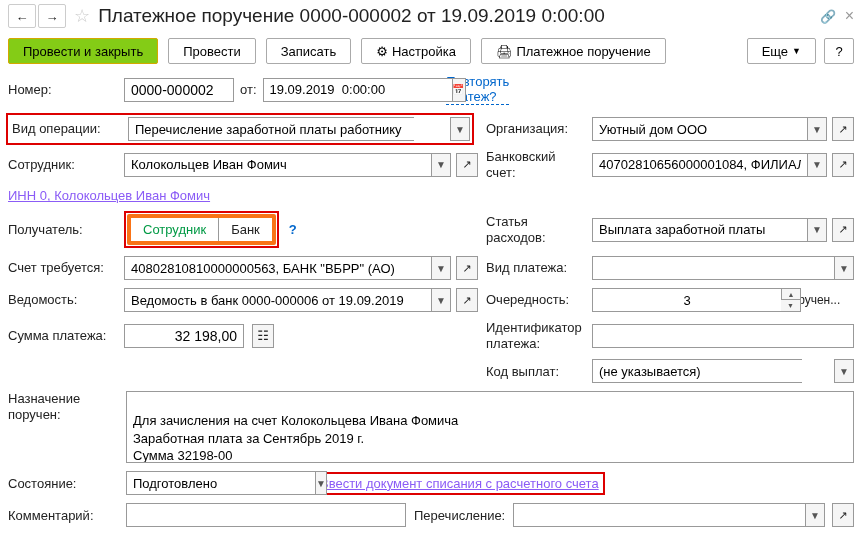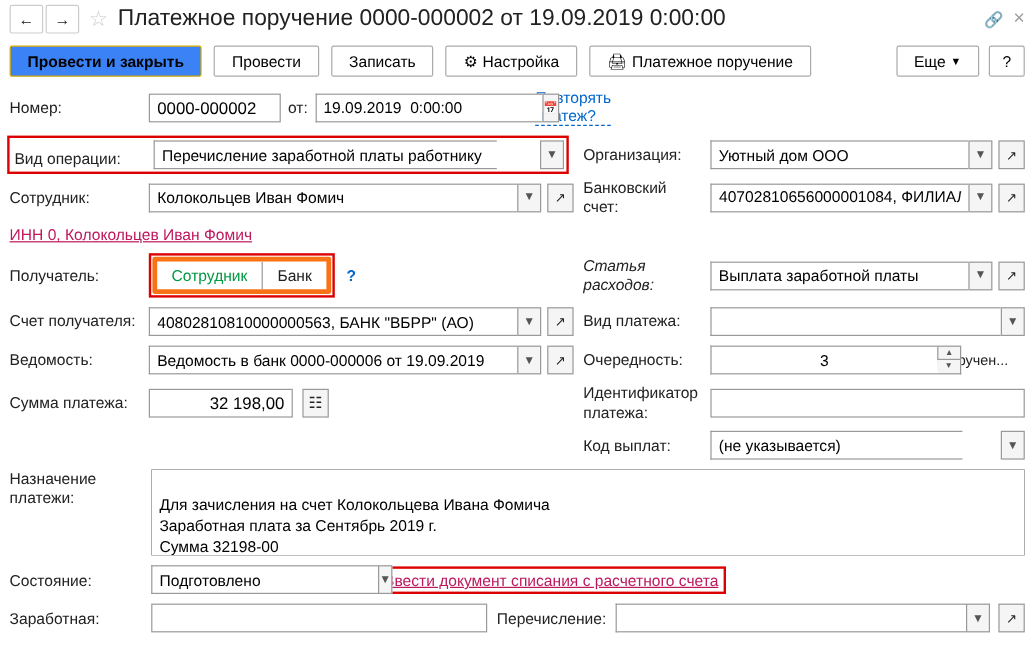--- a/index.html
+++ b/index.html
@@ -5,34 +5,34 @@
   * { box-sizing: border-box; margin: 0; padding: 0; }
   body { font-family: Arial, sans-serif; font-size: 13px; color: #222; background: #fff; width: 862px; }
   .header { display: flex; align-items: center; padding: 4px 8px; gap: 8px; }
   .nav-btns { display: flex; gap: 2px; }
   .icon-btn { width: 28px; height: 24px; border: 1px solid #ccc; background: #fff; display: flex; align-items: center; justify-content: center; cursor: pointer; border-radius: 2px; }
   .star { color: #ccc; font-size: 18px; }
   .title { font-size: 19px; font-weight: normal; flex: 1; }
   .header-right { display: flex; gap: 8px; align-items: center; }
   .toolbar { display: flex; align-items: center; padding: 6px 8px; gap: 10px; }
   .btn { border: 1px solid #aaa; background: #fff; padding: 4px 14px; font-size: 13px; cursor: pointer; border-radius: 2px; height: 26px; display: inline-flex; align-items: center; gap: 4px; }
-  .btn-yellow { background: #3b82f6; border-color: #d4a800; font-weight: bold; }
+  .btn-yellow { background: #84cc16; border-color: #d4a800; font-weight: normal; }
   .toolbar-right { margin-left: auto; display: flex; gap: 8px; }
   .form { padding: 4px 8px; }
   .row { display: flex; align-items: center; margin-bottom: 8px; gap: 8px; }
   .col-left { display: flex; align-items: center; gap: 6px; flex: 0 0 470px; }
   .col-right { display: flex; align-items: center; gap: 6px; flex: 1; }
   .label { width: 110px; flex-shrink: 0; line-height: 1.2; }
   .label-multiline { display: flex; flex-direction: column; justify-content: center; }
   .input { border: 1px solid #999; height: 24px; padding: 2px 6px; font-size: 14px; background: #fff; }
   .input-combo { position: relative; display: flex; }
   .input-combo input { border: 1px solid #999; height: 24px; padding: 2px 6px; font-size: 13px; flex: 1; border-right: none; }
   .combo-btn { width: 20px; height: 24px; border: 1px solid #999; background: #f5f5f5; display: flex; align-items: center; justify-content: center; cursor: pointer; font-size: 10px; color: #555; }
   .combo-btn + .combo-btn { border-left: none; }
-  .link { color: #be185d; text-decoration: underline; cursor: pointer; }
+  .link { color: #8b5cf6; text-decoration: underline; cursor: pointer; }
   .link-dashed { color: #0066cc; border-bottom: 1px dashed #0066cc; cursor: pointer; }
   .highlight-red { border: 2px solid #d00; padding: 2px; }
   .tab-group { display: flex; border: 4px solid #f97316; border-radius: 2px; overflow: hidden; }
   .tab { padding: 4px 12px; cursor: pointer; border-right: 1px solid #999; }
   .tab:last-child { border-right: none; }
   .tab-active { color: #009944; }
   .help-icon { color: #0066cc; font-weight: bold; cursor: pointer; padding: 0 4px; }
   .textarea { border: 1px solid #999; width: 100%; height: 72px; padding: 20px 6px; font-size: 13px; resize: none; font-family: Arial; line-height: 1.35; }
   .ext-btn { width: 22px; height: 24px; border: 1px solid #999; background: #f5f5f5; display: flex; align-items: center; justify-content: center; cursor: pointer; margin-left: -1px; font-size: 11px; }
   .calc-btn { width: 22px; height: 24px; border: 1px solid #999; background: #f5f5f5; display: flex; align-items: center; justify-content: center; cursor: pointer; margin-left: 2px; }
@@ -83,21 +83,21 @@
       <span>от:</span>
       <div class="input-combo" style="width:160px;">
         <input value="19.09.2019  0:00:00" style="">
         <div class="combo-btn">📅</div>
       </div>
       <span style="color:#888;cursor:pointer;">☰</span>
       <span class="link-dashed">Повторять платеж?</span>
     </div>
   </div>
 
-  <div class="row highlight-red" style="margin-left:-2px;margin-right:380px;align-items:flex-end;">
+  <div class="row highlight-red" style="margin-left:-2px;margin-right:380px;">
     <span class="label" style="padding-left:2px;">Вид операции:</span>
     <div class="input-combo" style="flex:1;gap:36px;">
       <input value="Перечисление заработной платы работнику" style="">
       <div class="combo-btn">▼</div>
     </div>
   </div>
 
   <div class="row" style="margin-top:-36px;">
     <div class="col-left"></div>
     <div class="col-right">
@@ -140,32 +140,32 @@
       <span class="label">Получатель:</span>
       <span class="highlight-red" style="display:inline-flex;padding:1px;">
         <span class="tab-group">
           <span class="tab tab-active">Сотрудник</span>
           <span class="tab">Банк</span>
         </span>
       </span>
       <span class="help-icon">?</span>
     </div>
     <div class="col-right">
-      <span class="label label-multiline" style="width:100px;font-style:italic;">Статья расходов:</span>
+      <span class="label label-multiline" style="width:100px;">Статья расходов:</span>
       <div class="input-combo" style="flex:1;">
         <input value="Выплата заработной платы" style="">
         <div class="combo-btn">▼</div>
       </div>
       <div class="ext-btn">↗</div>
     </div>
   </div>
 
   <div class="row">
     <div class="col-left">
-      <span class="label label-multiline">Счет получателя:</span>
+      <span class="label label-multiline">Счет требуется:</span>
       <div class="input-combo" style="flex:1;">
         <input value="40802810810000000563, БАНК &quot;ВБРР&quot; (АО)" style="">
         <div class="combo-btn">▼</div>
       </div>
       <div class="ext-btn">↗</div>
     </div>
     <div class="col-right">
       <span class="label" style="width:100px;">Вид платежа:</span>
       <div class="input-combo" style="flex:1;">
         <input style="">
@@ -213,40 +213,40 @@
     <div class="col-right">
       <span class="label" style="width:100px;">Код выплат:</span>
       <div class="input-combo" style="flex:1;gap:32px;">
         <input value="(не указывается)" style="">
         <div class="combo-btn">▼</div>
       </div>
     </div>
   </div>
 
   <div class="row" style="align-items:flex-start;">
-    <span class="label label-multiline">Назначение платежи:</span>
+    <span class="label label-multiline">Назначение поручен:</span>
     <textarea class="textarea" id="purpose-ta" style="">Для зачисления на счет Колокольцева Ивана Фомича
 Заработная плата за Сентябрь 2019 г.
 Сумма 32198-00
 Без налога (НДС)</textarea>
   </div>
 
   <div class="row">
     <span class="label">Состояние:</span>
     <div class="input-combo" style="width:180px;">
       <input value="Подготовлено" style="">
       <div class="combo-btn">▼</div>
     </div>
     <span class="highlight-red" style="padding:2px 4px;">
       <span class="link">Ввести документ списания с расчетного счета</span>
     </span>
   </div>
 
   <div class="row">
-    <span class="label">Заработная:</span>
+    <span class="label">Комментарий:</span>
     <input class="input" style="width: 280px;">
     <span>Перечисление:</span>
     <div class="input-combo" style="flex:1;">
       <input style="">
       <div class="combo-btn">▼</div>
     </div>
     <div class="ext-btn">↗</div>
   </div>
 
 </div>

